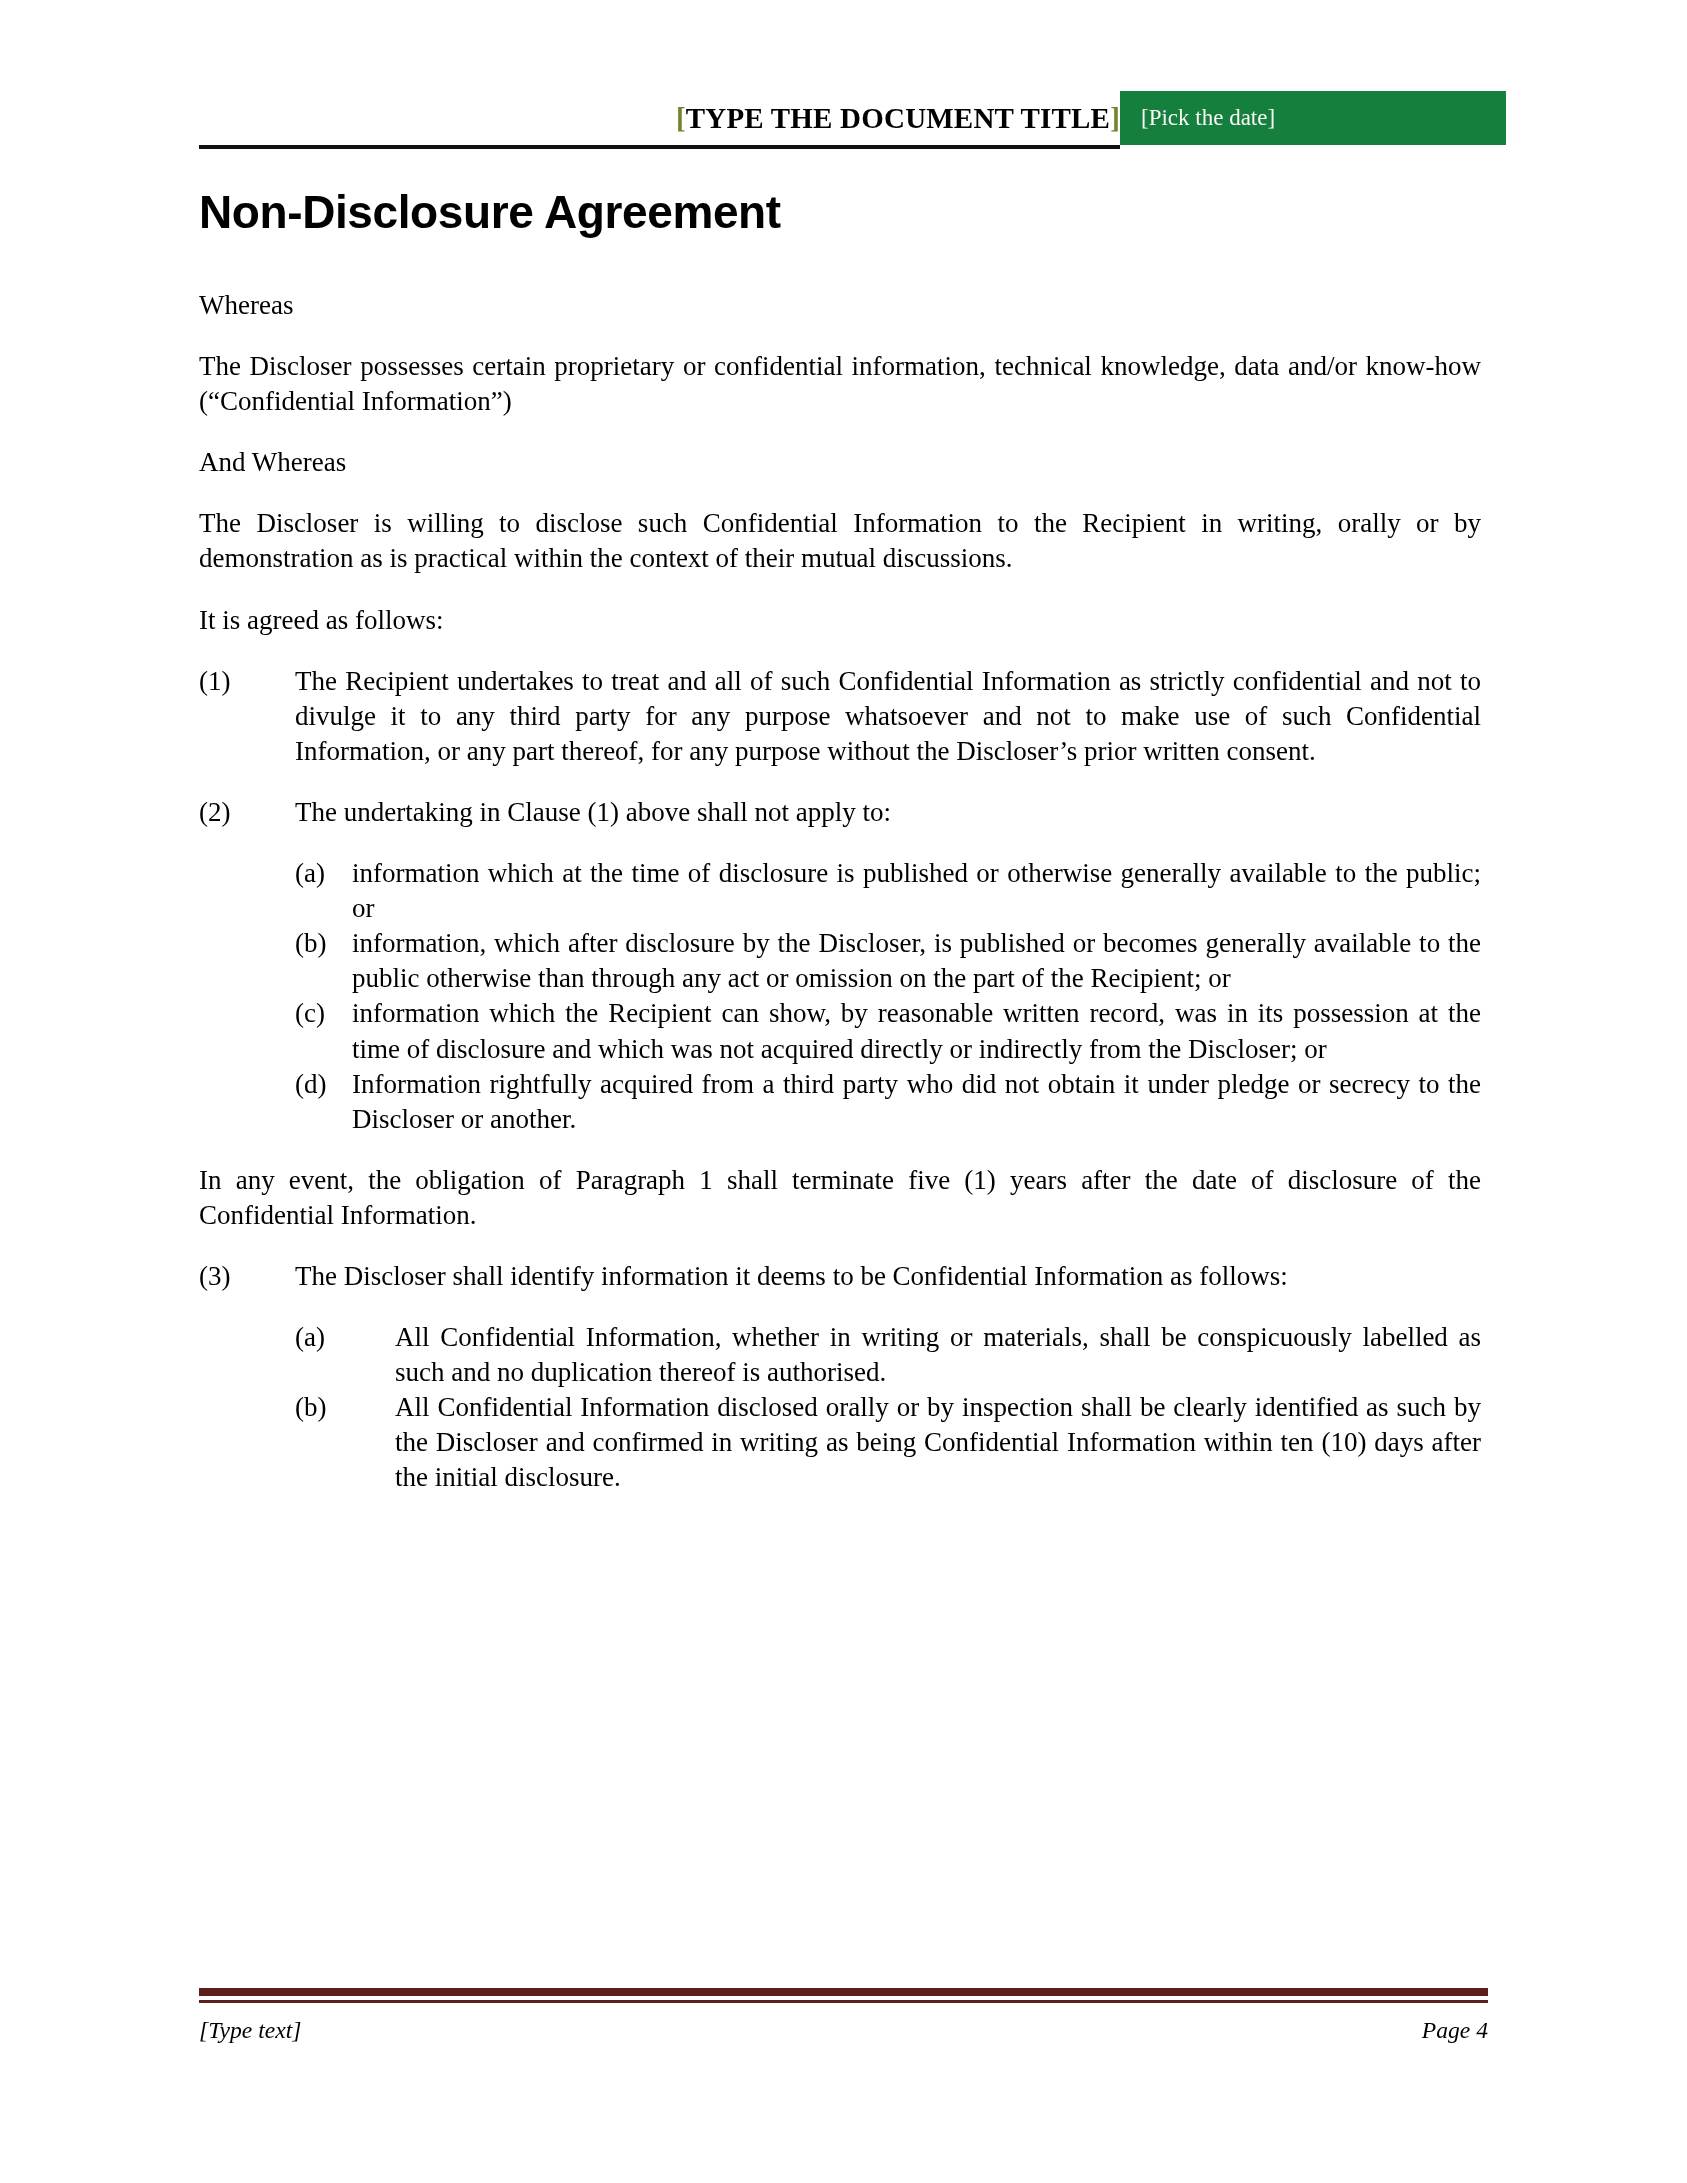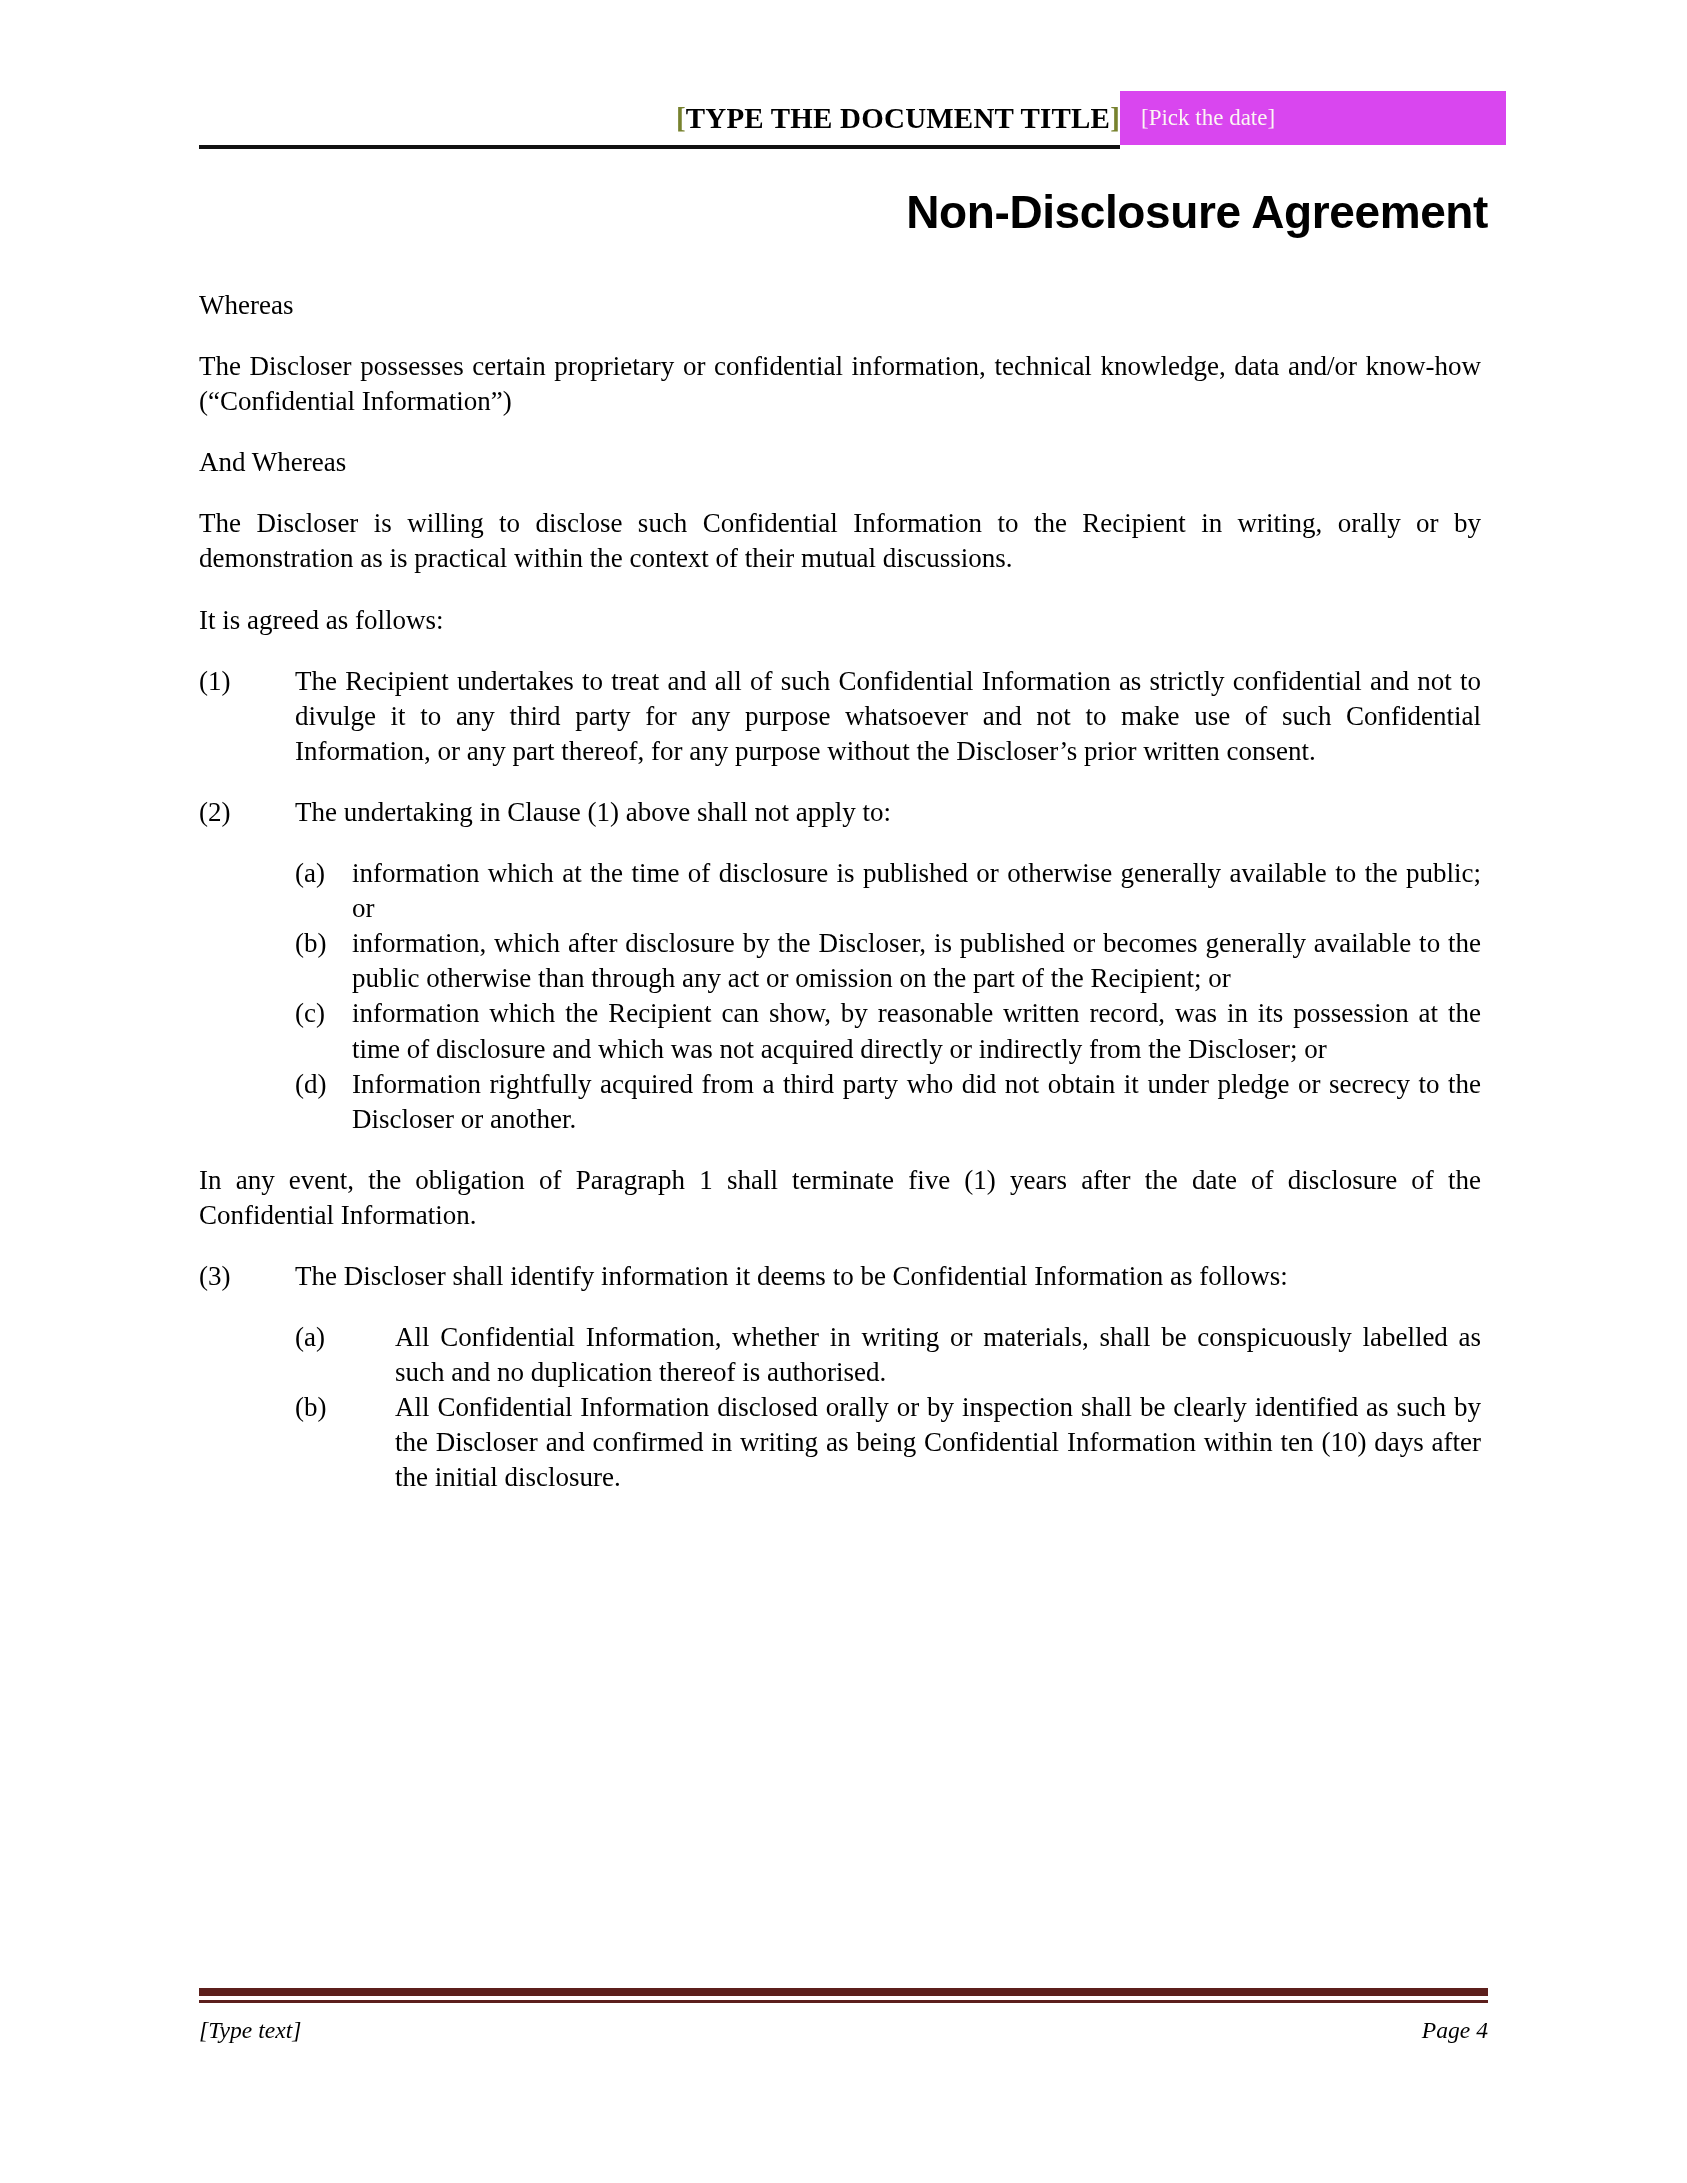--- a/index.html
+++ b/index.html
@@ -45,21 +45,21 @@
     letter-spacing: 0.2px;
     white-space: nowrap;
     color: #000000;
   }
   .bracket {
     color: #77822E;
     font-weight: bold;
   }
   .header-date-cell {
     flex: 0 0 386px;
-    background: #d946ef;
+    background: #15803d;
     display: flex;
     align-items: center;
     padding-left: 21px;
     box-sizing: border-box;
   }
   .header-date {
     color: #FBF6F3;
     font-size: 23px;
     font-family: "Liberation Serif", "DejaVu Serif", serif;
     white-space: nowrap;
@@ -72,21 +72,21 @@
     height: 3.5px;
     background: #111111;
   }
 
   
   .doc-title {
     position: absolute;
     left: 199px;
     right: 199px;
     top: 185px;
-    text-align: right;
+    text-align: left;
     font-family: "Liberation Sans Narrow", "Liberation Sans", "DejaVu Sans", sans-serif;
     font-weight: bold;
     font-size: 46px;
     letter-spacing: -0.4px;
     color: #000000;
   }
 
   
   .body-area {
     position: absolute;

